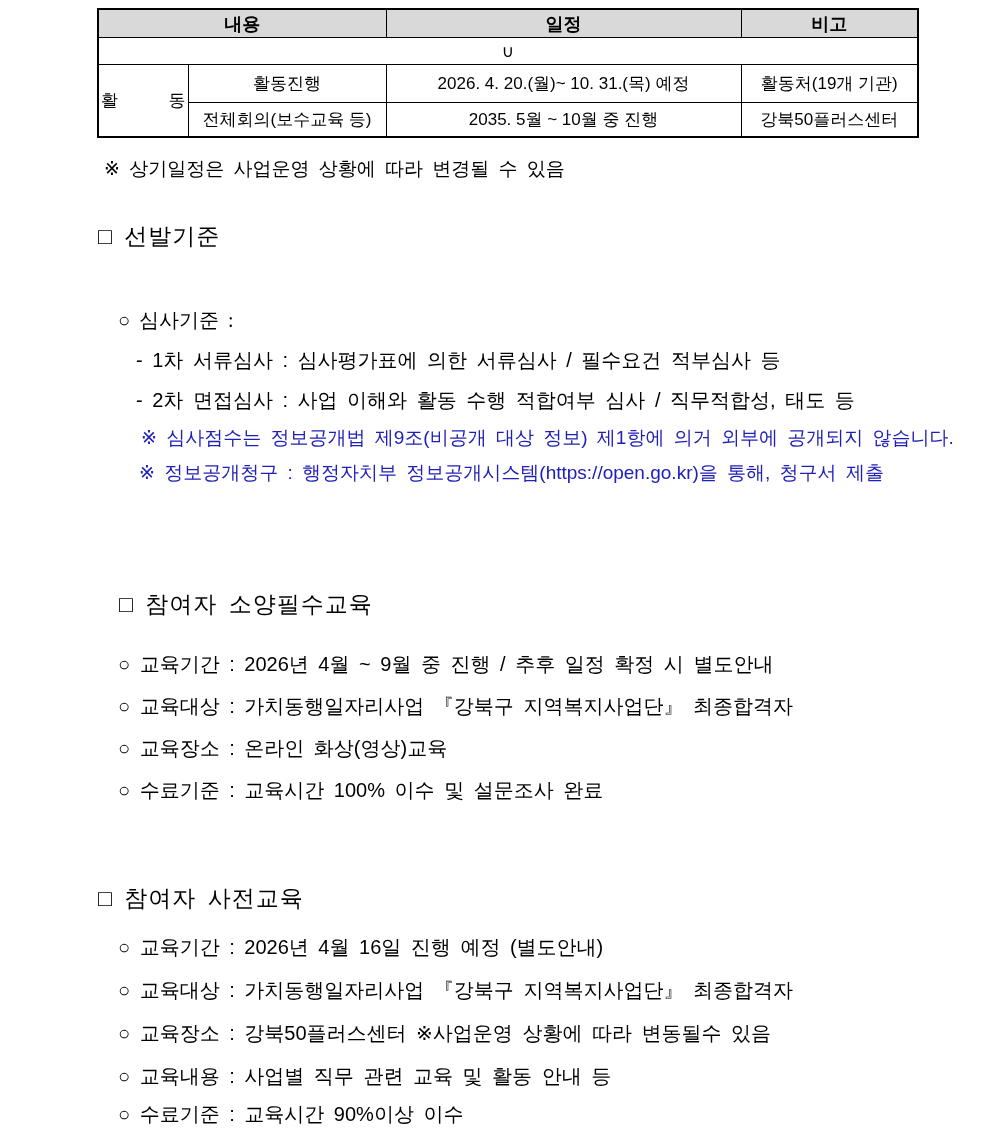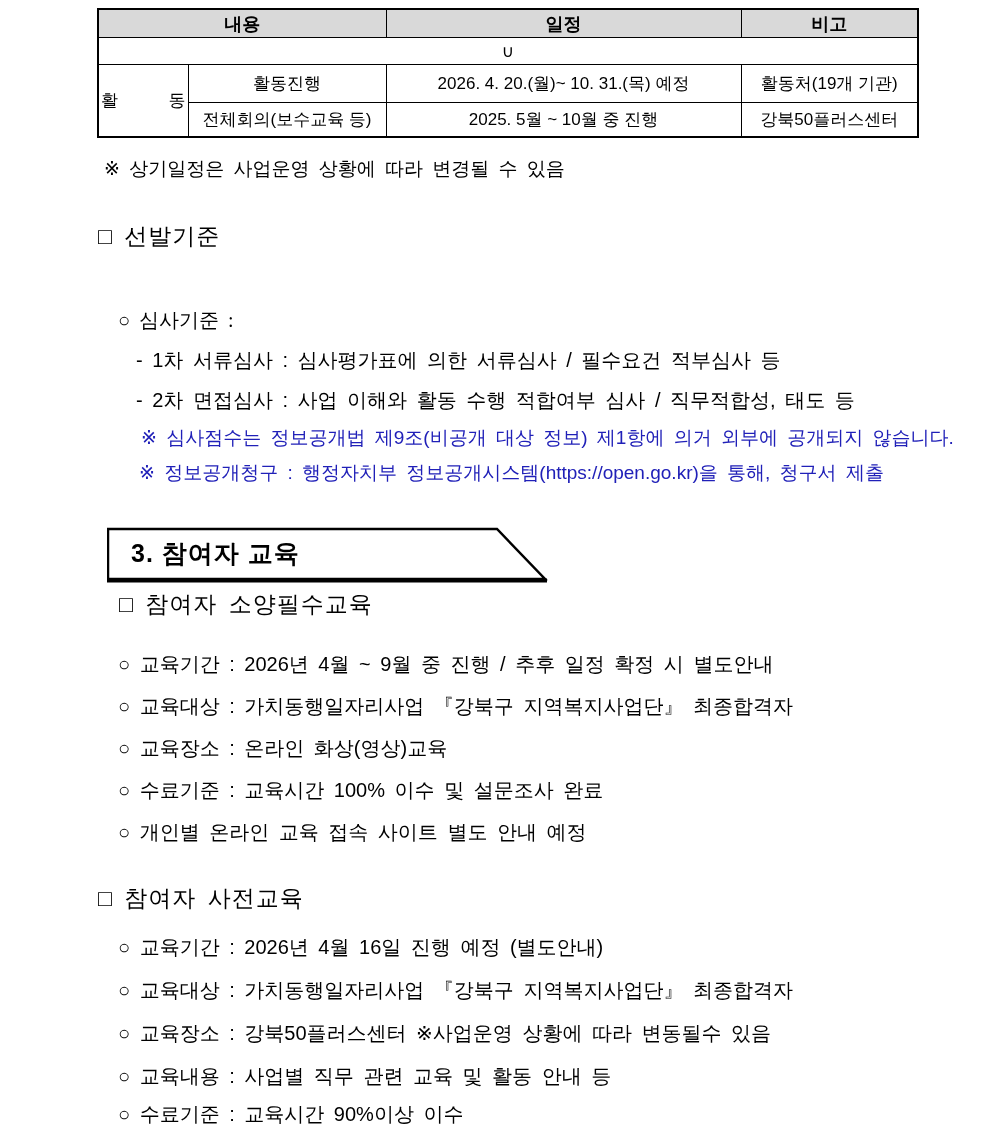--- a/index.html
+++ b/index.html
@@ -67,49 +67,41 @@
       <td colspan="4" class="arrow-cell">∪</td>
     </tr>
     <tr class="row-act">
       <td rowspan="2" class="group-cell">활 동</td>
       <td>활동진행</td>
       <td>2026. 4. 20.(월)~ 10. 31.(목) 예정</td>
       <td>활동처(19개 기관)</td>
     </tr>
     <tr class="row-meet">
       <td>전체회의(보수교육 등)</td>
-      <td>2025. 5월 ~ 10월 중 진행</td>
+      <td>2035. 5월 ~ 10월 중 진행</td>
       <td>강북50플러스센터</td>
     </tr>
   </tbody>
     </table>
 
   <div class="line fs19" style="left:104px; top:156px;">※ 상기일정은 사업운영 상황에 따라 변경될 수 있음</div>
 
   <div class="line heading" style="left:98px; top:221px;">□ 선발기준</div>
   <div class="line fs20" style="left:118px; top:307px;font-family:Liberation Serif, serif;">○ 심사기준 :</div>
   <div class="line fs20" style="left:136px; top:347px;">- 1차 서류심사 : 심사평가표에 의한 서류심사 / 필수요건 적부심사 등</div>
   <div class="line fs20" style="left:136px; top:387px;">- 2차 면접심사 : 사업 이해와 활동 수행 적합여부 심사 / 직무적합성, 태도 등</div>
   <div class="line fs19 blue" style="left:141px; top:425px;">※ 심사점수는 정보공개법 제9조(비공개 대상 정보) 제1항에 의거 외부에 공개되지 않습니다.</div>
   <div class="line fs19 blue" style="left:139px; top:460px;">※ 정보공개청구 : 행정자치부 정보공개시스템(https://open.go.kr)을 통해, 청구서 제출</div>
 
-  <div class="banner">
-    <svg width="446" height="60" viewBox="0 0 446 60">
-      <polygon points="1,2 390,2 438,52 1,52" fill="#ffffff" stroke="#000000" stroke-width="2.5"></polygon>
-      <line x1="0" y1="53.5" x2="440" y2="53.5" stroke="#000000" stroke-width="4"></line>
-    </svg>
-    <span class="banner-title">3. 참여자 교육</span>
-  </div>
 
   <div class="line heading" style="left:98px; top:589px;margin-left:21px;">□ 참여자 소양필수교육</div>
   <div class="line fs20" style="left:118px; top:651px;">○ 교육기간 : 2026년 4월 ~ 9월 중 진행 / 추후 일정 확정 시 별도안내</div>
   <div class="line fs20" style="left:118px; top:693px;">○ 교육대상 : 가치동행일자리사업 『강북구 지역복지사업단』 최종합격자</div>
   <div class="line fs20" style="left:118px; top:735px;">○ 교육장소 : 온라인 화상(영상)교육</div>
   <div class="line fs20" style="left:118px; top:777px;">○ 수료기준 : 교육시간 100% 이수 및 설문조사 완료</div>
-  <div class="line fs20" style="left:118px; top:819px;">○ 개인별 온라인 교육 접속 사이트 별도 안내 예정</div>
 
   <div class="line heading" style="left:98px; top:883px;">□ 참여자 사전교육</div>
   <div class="line fs20" style="left:118px; top:934px;">○ 교육기간 : 2026년 4월 16일 진행 예정 (별도안내)</div>
   <div class="line fs20" style="left:118px; top:977px;">○ 교육대상 : 가치동행일자리사업 『강북구 지역복지사업단』 최종합격자</div>
   <div class="line fs20" style="left:118px; top:1020px;text-align:center;">○ 교육장소 : 강북50플러스센터 ※사업운영 상황에 따라 변동될수 있음</div>
   <div class="line fs20" style="left:118px; top:1063px;">○ 교육내용 : 사업별 직무 관련 교육 및 활동 안내 등</div>
   <div class="line fs20" style="left:118px; top:1101px;">○ 수료기준 : 교육시간 90%이상 이수</div>
 
 </div>
 

